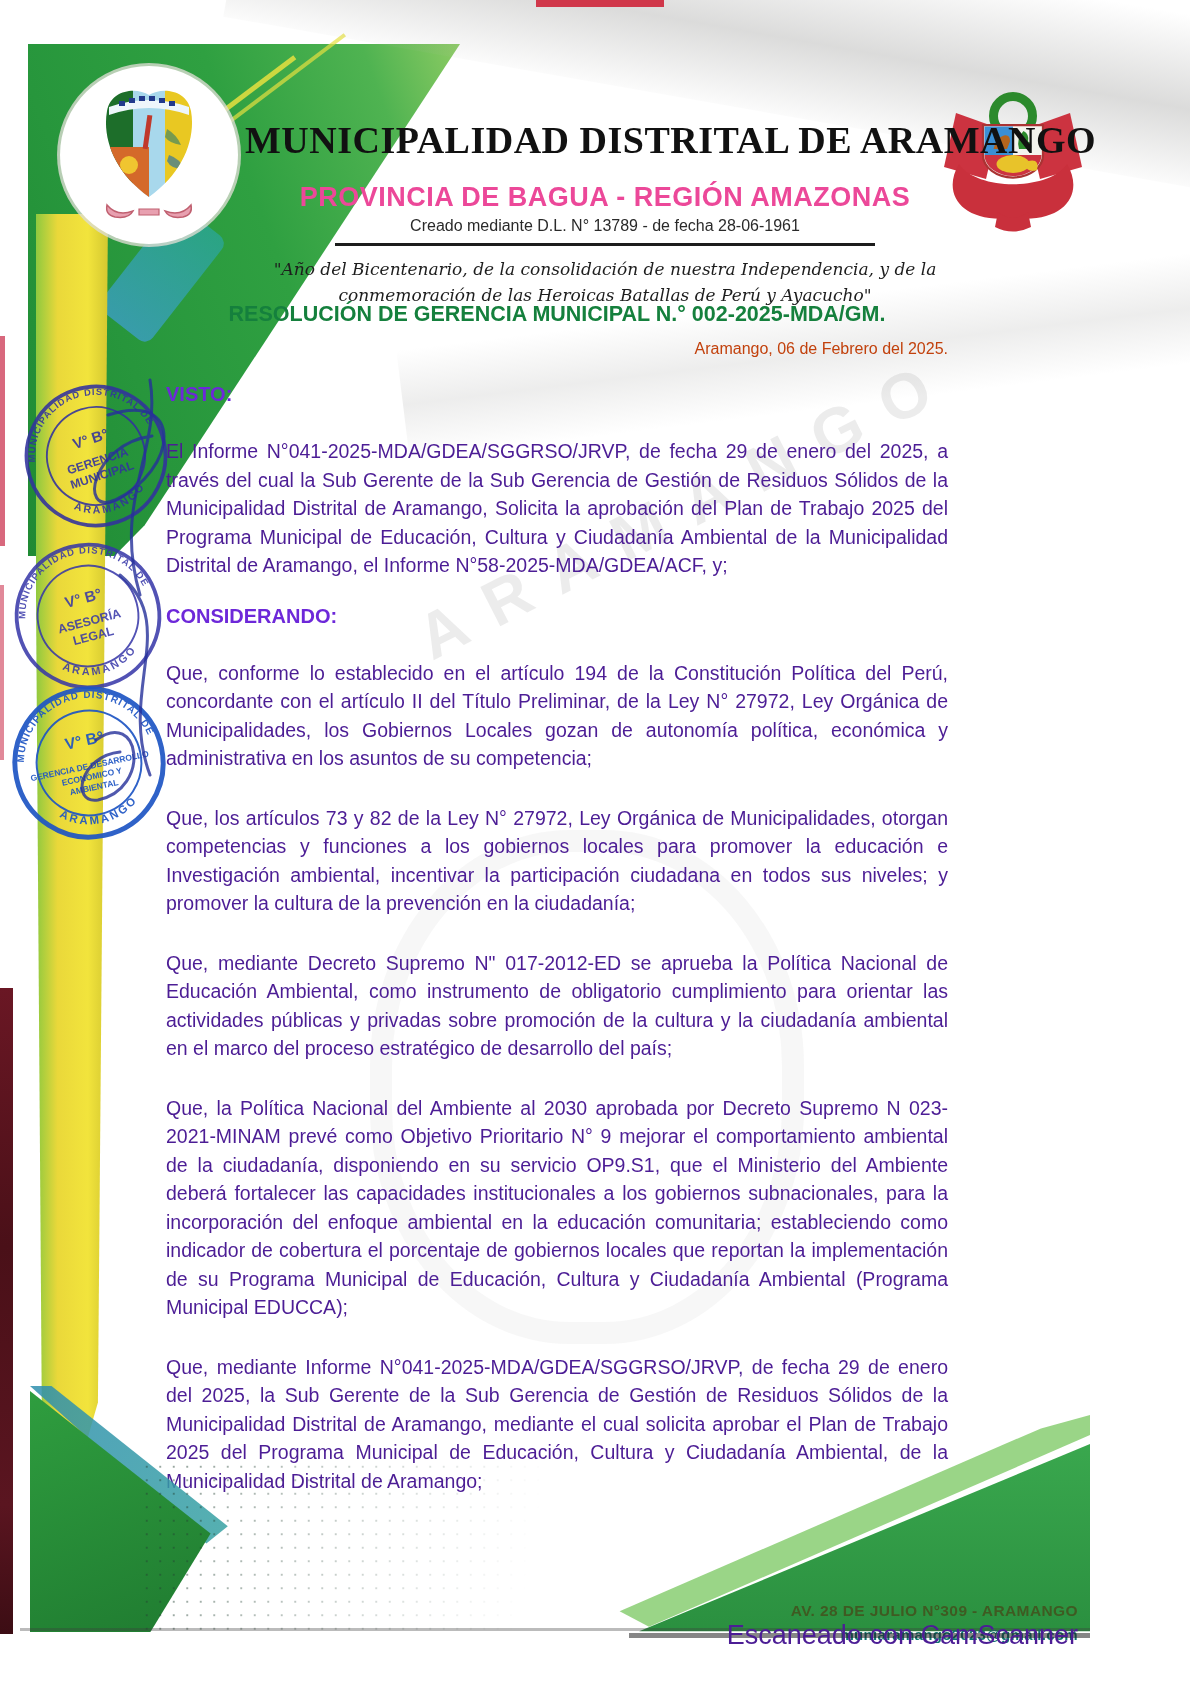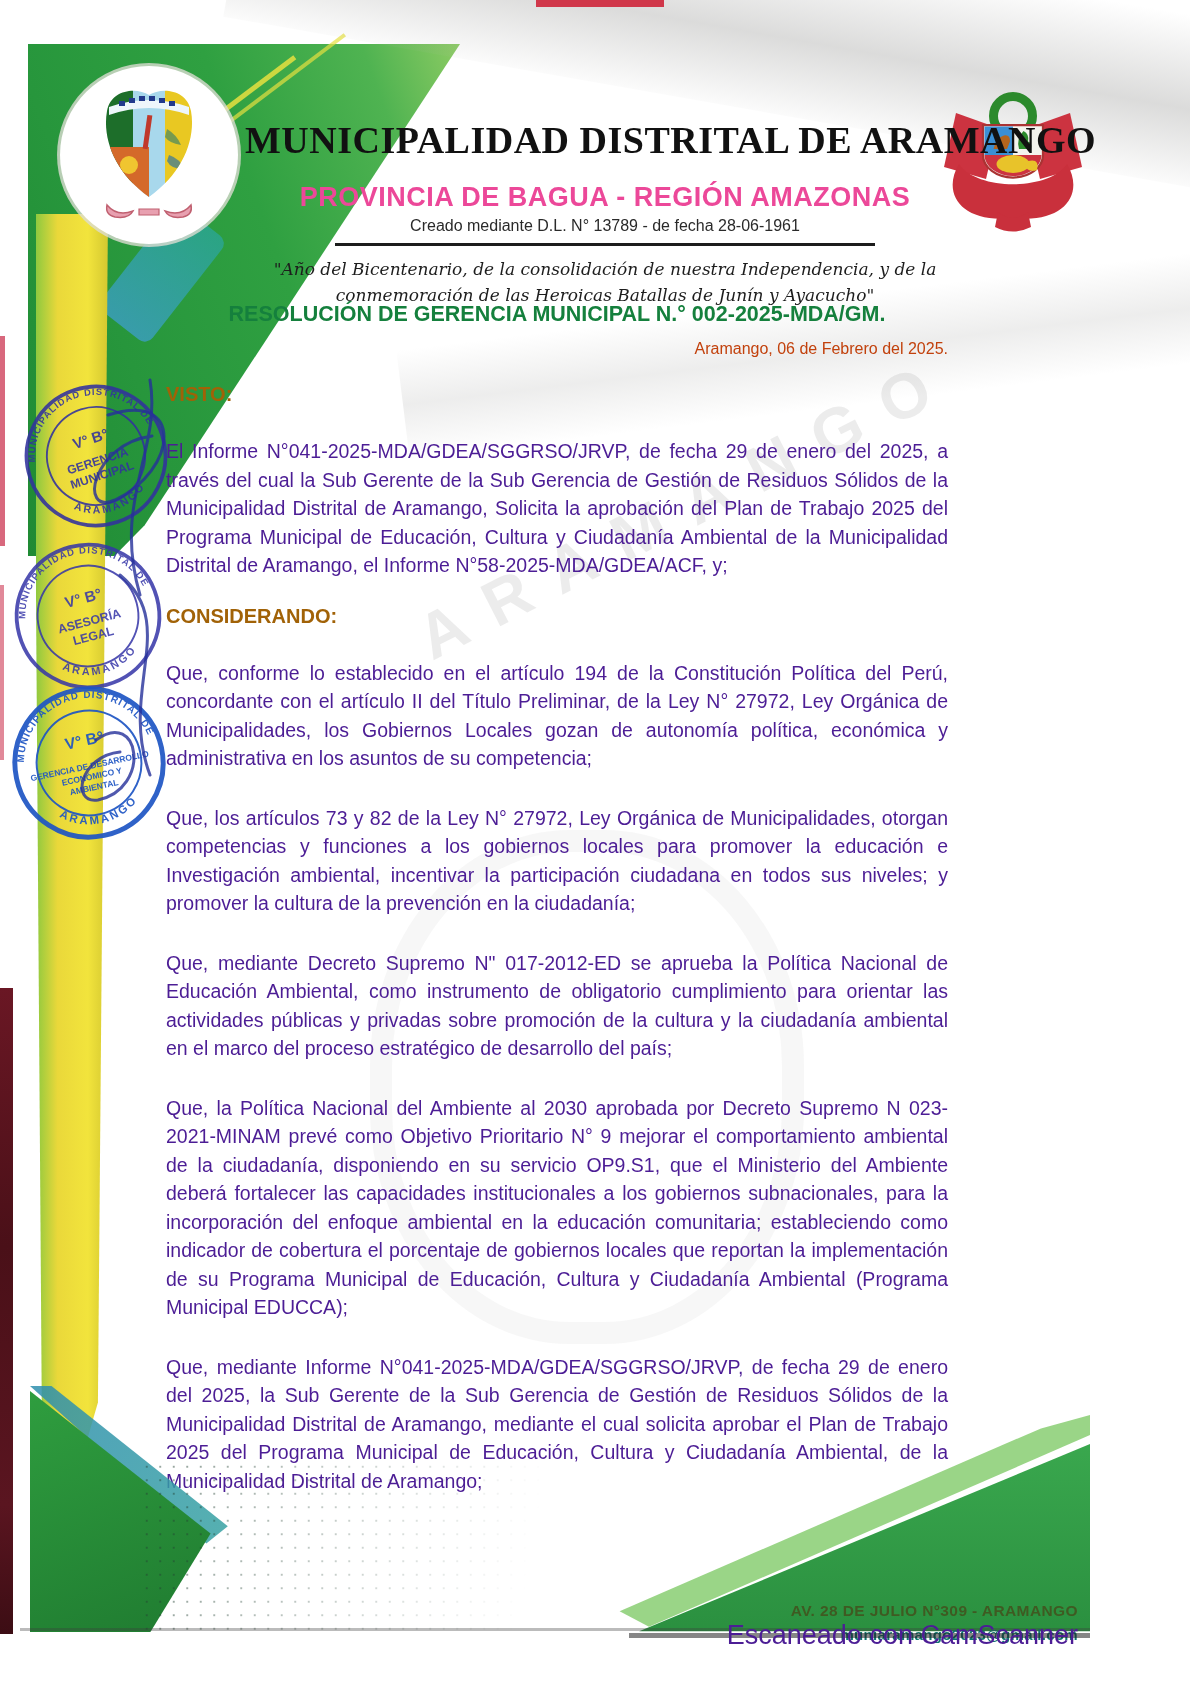--- a/index.html
+++ b/index.html
@@ -64,21 +64,21 @@
   .h-sub{font-size:27px;font-weight:bold;color:#ec4899;margin-top:20px;letter-spacing:.5px;}
   .h-created{font-size:16px;color:#2a2a2a;margin-top:4px;}
   .h-rule{width:540px;height:3px;background:#1c1c1c;margin:8px auto 0 auto;}
   .h-motto{font-family:"DejaVu Serif","Liberation Serif",serif;font-style:italic;font-size:17px;
     color:#1d1d1d;margin-top:10px;line-height:26px;}
 
   
   .doc-body{left:166px;top:302px;width:782px;}
   .res-title{font-size:21.5px;font-weight:bold;text-align:center;color:#15803d;}
   .res-date{font-size:16px;text-align:right;margin-top:13px;color:#c2410c;}
-  .sec-head{font-size:20px;font-weight:bold;margin-top:25px;color:#a16207;}
+  .sec-head{font-size:20px;font-weight:bold;margin-top:25px;color:#6d28d9;}
   .para{font-size:19.5px;line-height:28.5px;text-align:justify;margin-top:31px;color:#4c1d95;}
 
   
   .stamp{overflow:visible;}
   .stamp text{font-family:"Liberation Sans","DejaVu Sans",sans-serif;font-weight:bold;}
   .ring{font-size:10px;letter-spacing:1.1px;}
   .ring-b{font-size:11.5px;letter-spacing:2.5px;}
   .vobo{font-size:16px;text-anchor:middle;}
   .cline{font-size:13px;text-anchor:middle;}
   .cline-s{font-size:8.6px;text-anchor:middle;}
@@ -161,21 +161,21 @@
     <path d="M60 50 q8 -2 6 6 q-6 2 -8 -3 Z" fill="#e8c32a"></path>
   </svg>
 
   <div class="abs header-block">
     <div class="h-title">MUNICIPALIDAD DISTRITAL DE ARAMANGO</div>
     <div class="h-sub">PROVINCIA DE BAGUA - REGIÓN AMAZONAS</div>
     <div class="h-created">Creado mediante D.L. N° 13789 - de fecha 28-06-1961</div>
     <div class="h-rule"></div>
     <div class="h-motto">
       <div>"Año del Bicentenario, de la consolidación de nuestra Independencia, y de la</div>
-      <div>conmemoración de las Heroicas Batallas de Junín y Ayacucho"</div>
+      <div>conmemoración de las Heroicas Batallas de Perú y Ayacucho"</div>
     </div>
   </div>
 
   <div class="abs doc-body">
     <div class="res-title">RESOLUCIÓN DE GERENCIA MUNICIPAL N.° 002-2025-MDA/GM.</div>
     <div class="res-date">Aramango, 06 de Febrero del 2025.</div>
     <div class="sec-head">VISTO:</div>
     <p class="para">El Informe N°041-2025-MDA/GDEA/SGGRSO/JRVP, de fecha 29 de enero del 2025, a través del cual la Sub Gerente de la Sub Gerencia de Gestión de Residuos Sólidos de la Municipalidad Distrital de Aramango, Solicita la aprobación del Plan de Trabajo 2025 del Programa Municipal de Educación, Cultura y Ciudadanía Ambiental de la Municipalidad Distrital de Aramango, el Informe N°58-2025-MDA/GDEA/ACF, y;</p>
     <div class="sec-head">CONSIDERANDO:</div>
     <p class="para">Que, conforme lo establecido en el artículo 194 de la Constitución Política del Perú, concordante con el artículo II del Título Preliminar, de la Ley N° 27972, Ley Orgánica de Municipalidades, los Gobiernos Locales gozan de autonomía política, económica y administrativa en los asuntos de su competencia;</p>

